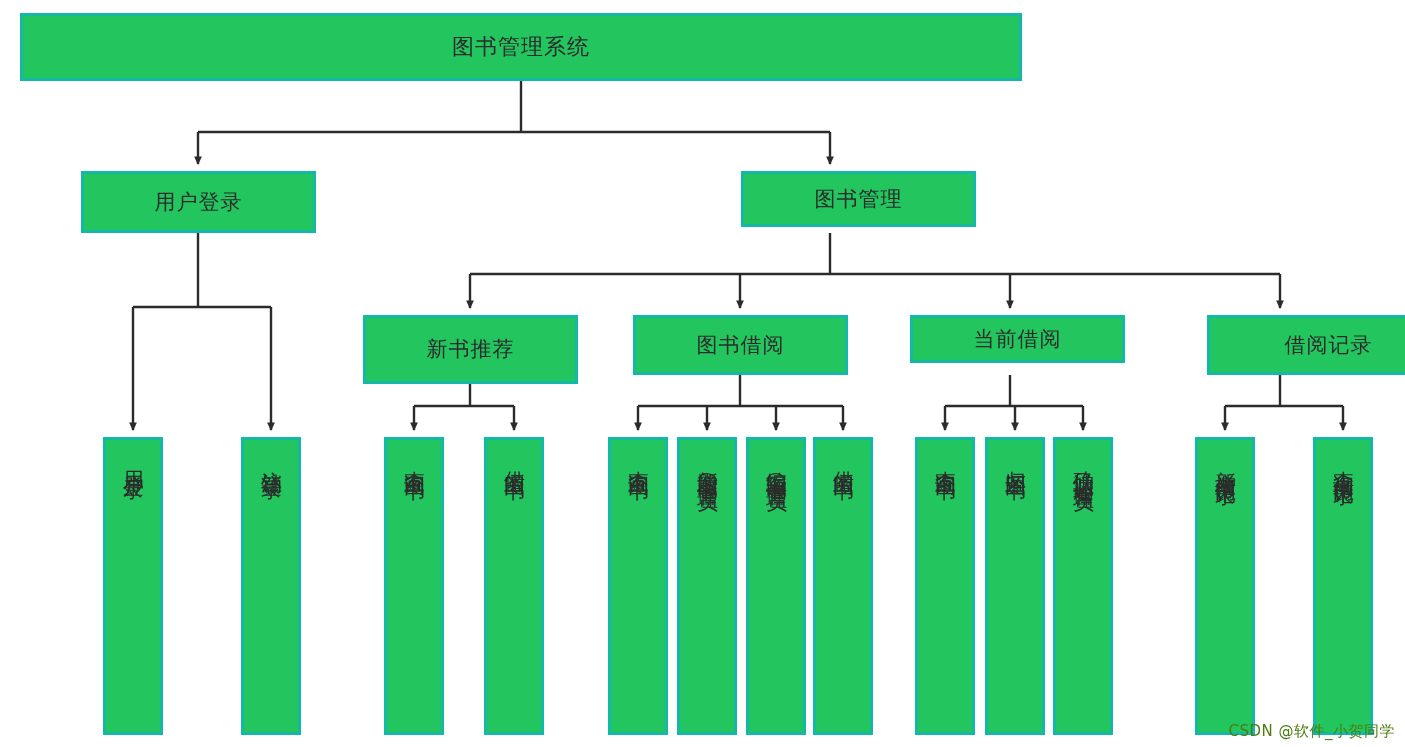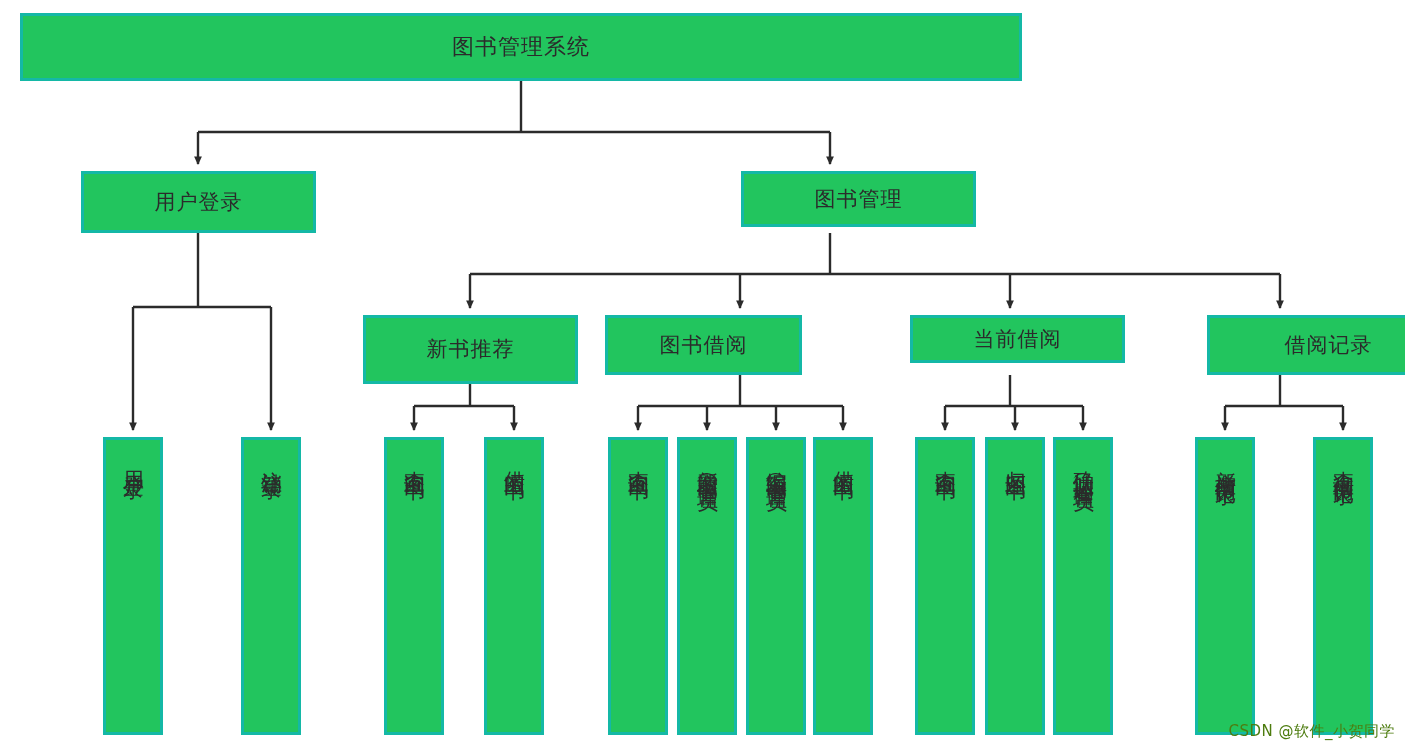--- a/index.html
+++ b/index.html
@@ -116,21 +116,21 @@
   <div class="node" style="left:81px;top:171px;width:235px;height:62px;">
     <span class="label">用户登录</span>
   </div>
   <div class="node" style="left:712px;top:171px;width:235px;height:56px;margin-left:29px;">
     <span class="label">图书管理</span>
   </div>
 
   <div class="node" style="left:363px;top:315px;width:215px;height:69px;">
     <span class="label">新书推荐</span>
   </div>
-  <div class="node" style="left:605px;top:315px;width:197px;height:60px;">
+  <div class="node" style="left:633px;top:315px;width:215px;height:60px;">
     <span class="label">图书借阅</span>
   </div>
   <div class="node" style="left:910px;top:315px;width:215px;height:48px;">
     <span class="label">当前借阅</span>
   </div>
   <div class="node" style="left:1207px;top:315px;width:243px;height:60px;">
     <span class="label">借阅记录</span>
   </div>
 
   <div class="node leaf" style="left:103px;top:437px;width:60px;height:298px;">

